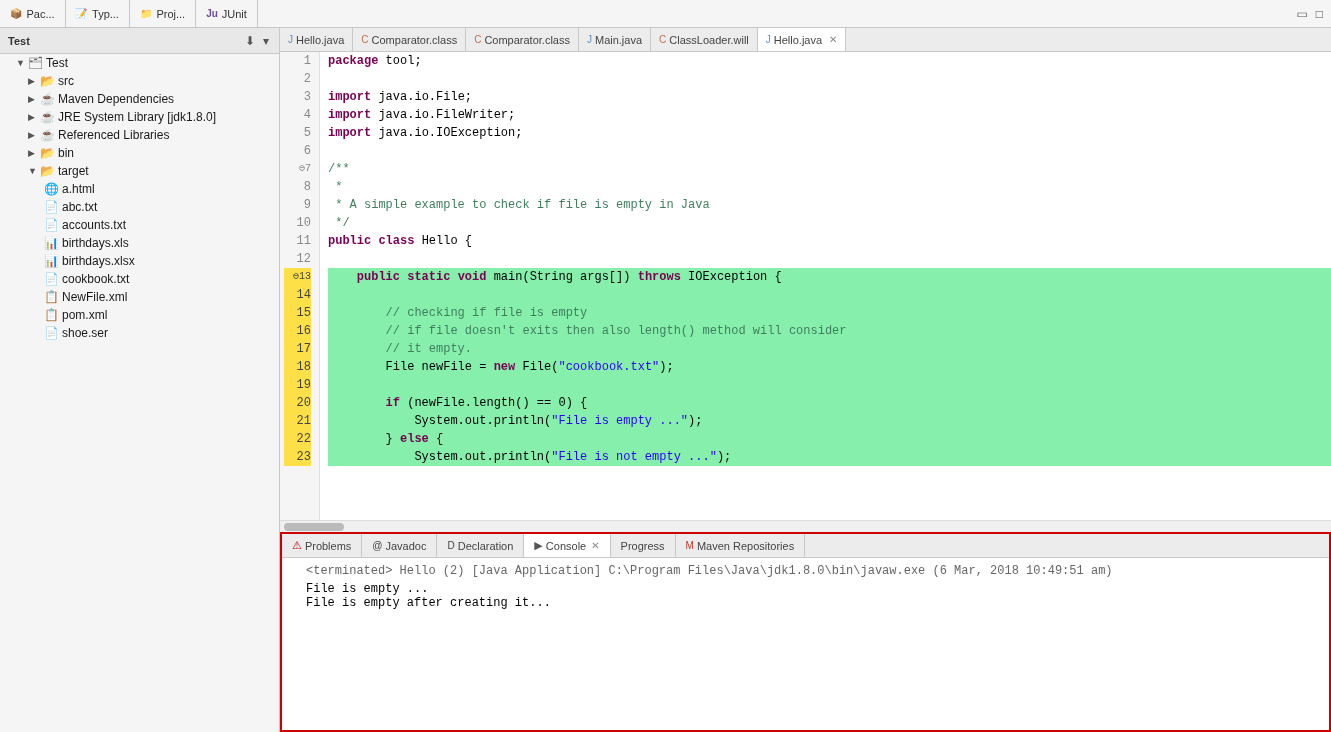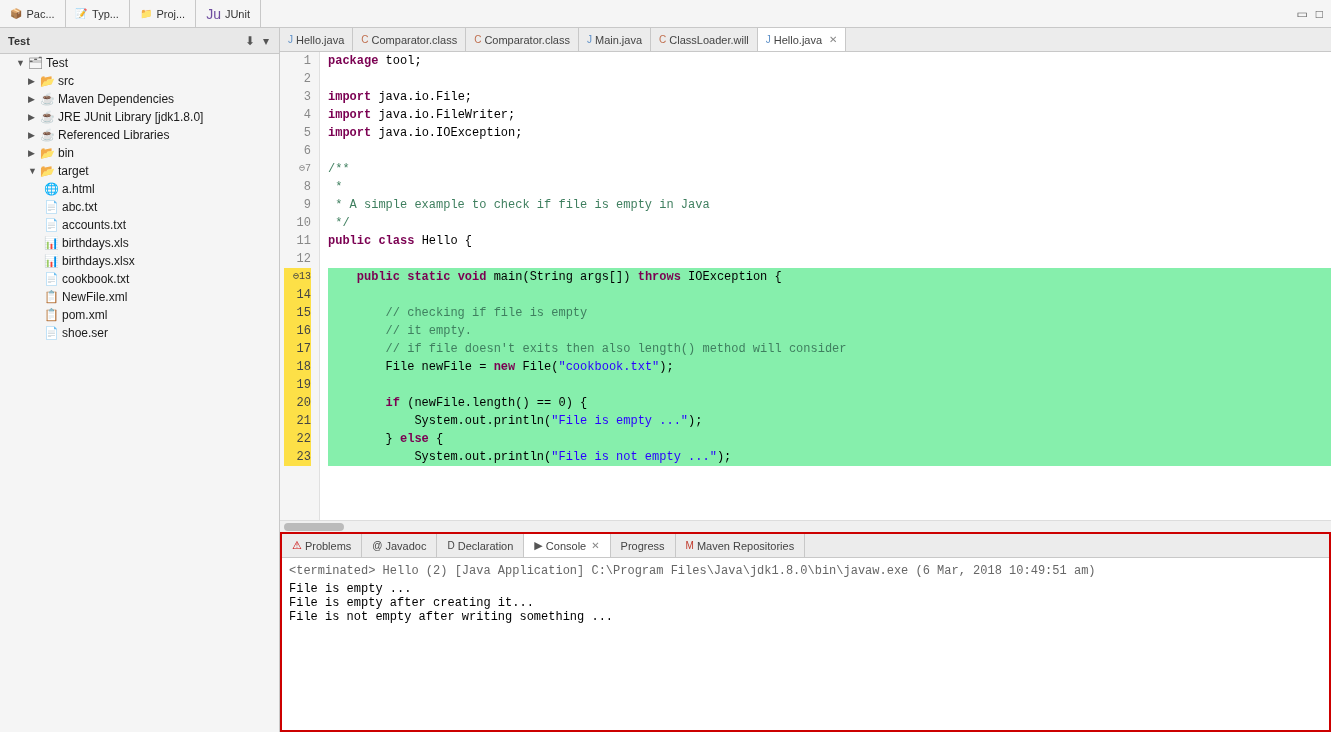--- a/index.html
+++ b/index.html
@@ -47,21 +47,21 @@
     .kw { color: #7B0052; font-weight: bold; }
     .cm { color: #3F7F5F; }
     .str { color: #2A00FF; }
     .normal { color: #000; }
 
     
     .bottom-panel { border: 2px solid #cc0000; flex-shrink: 0; display: flex; flex-direction: column; height: 200px; }
     .bottom-tabs { display: flex; background: #ececec; border-bottom: 1px solid #c8c8c8; height: 24px; align-items: stretch; flex-shrink: 0; }
     .bottom-tab { display: flex; align-items: center; padding: 0 10px; font-size: 11px; border-right: 1px solid #c8c8c8; cursor: pointer; color: #444; gap: 3px; }
     .bottom-tab.active { background: #fff; font-weight: 500; }
-    .console-content { flex: 1; overflow-y: auto; background: #fff; padding: 6px 7px; font-family: 'Courier New', monospace; font-size: 12px; color: #000; }
+    .console-content { flex: 1; overflow-y: auto; background: #fff; padding: 6px 24px; font-family: 'Courier New', monospace; font-size: 12px; color: #000; }
     .console-terminated { color: #666; margin-bottom: 4px; }
     .console-output { color: #000; }
 
     
     .editor-scrollbar { height: 12px; background: #f0f0f0; border-top: 1px solid #ddd; display: flex; align-items: center; flex-shrink: 0; }
     .scrollbar-thumb { height: 8px; width: 60px; background: #bbb; border-radius: 4px; margin-left: 4px; }
   </style>
 </head>
 <body>
 
@@ -72,21 +72,21 @@
   </div>
   <div class="top-tab">
     <span class="tab-icon">📝</span>
     <span>Typ...</span>
   </div>
   <div class="top-tab">
     <span class="tab-icon">📁</span>
     <span>Proj...</span>
   </div>
   <div class="top-tab">
-    <span class="tab-icon" style="font-size:14px;font-weight:normal;color:#6e4c9f;">Ju</span>
+    <span class="tab-icon" style="font-size:10px;font-weight:bold;color:#6e4c9f;">Ju</span>
     <span>JUnit</span>
   </div>
   <div style="flex:1;"></div>
   <div style="display:flex;align-items:center;padding:0 6px;gap:4px;">
     <button class="sidebar-btn">▭</button>
     <button class="sidebar-btn">□</button>
   </div>
 </div>
 
 <div class="main-area">
@@ -118,21 +118,21 @@
       <span class="tree-indent" style="width:28px;"></span>
       <span class="tree-arrow">▶</span>
       <span class="tree-icon" style="color:#c0392b;">☕</span>
       <span class="tree-label">Maven Dependencies</span>
     </div>
 
     <div class="tree-item">
       <span class="tree-indent" style="width:28px;"></span>
       <span class="tree-arrow">▶</span>
       <span class="tree-icon" style="color:#c0392b;">☕</span>
-      <span class="tree-label">JRE JUnit Library [jdk1.8.0]</span>
+      <span class="tree-label">JRE System Library [jdk1.8.0]</span>
     </div>
 
     <div class="tree-item">
       <span class="tree-indent" style="width:28px;"></span>
       <span class="tree-arrow">▶</span>
       <span class="tree-icon" style="color:#c0392b;">☕</span>
       <span class="tree-label">Referenced Libraries</span>
     </div>
 
     <div class="tree-item">
@@ -261,22 +261,22 @@
           <div class="code-line">&nbsp;</div>
           <div class="code-line"><span class="cm">/**</span></div>
           <div class="code-line"><span class="cm"> *</span></div>
           <div class="code-line"><span class="cm"> * A simple example to check if file is empty in Java</span></div>
           <div class="code-line"><span class="cm"> */</span></div>
           <div class="code-line"><span class="kw">public</span><span class="normal"> </span><span class="kw">class</span><span class="normal"> Hello {</span></div>
           <div class="code-line">&nbsp;</div>
           <div class="code-line highlight-line"><span class="kw">    public</span><span class="normal"> </span><span class="kw">static</span><span class="normal"> </span><span class="kw">void</span><span class="normal"> main(String args[]) </span><span class="kw">throws</span><span class="normal"> IOException {</span></div>
           <div class="code-line highlight-line">&nbsp;</div>
           <div class="code-line highlight-line"><span class="cm">        // checking if file is empty</span></div>
+          <div class="code-line highlight-line"><span class="cm">        // if file doesn't exits then also length() method will consider</span></div>
           <div class="code-line highlight-line"><span class="cm">        // it empty.</span></div>
-          <div class="code-line highlight-line"><span class="cm">        // if file doesn't exits then also length() method will consider</span></div>
           <div class="code-line highlight-line"><span class="normal">        File newFile = </span><span class="kw">new</span><span class="normal"> File(</span><span class="str">"cookbook.txt"</span><span class="normal">);</span></div>
           <div class="code-line highlight-line">&nbsp;</div>
           <div class="code-line highlight-line"><span class="kw">        if</span><span class="normal"> (newFile.length() == 0) {</span></div>
           <div class="code-line highlight-line"><span class="normal">            System.</span><span class="normal">out</span><span class="normal">.println(</span><span class="str">"File is empty ..."</span><span class="normal">);</span></div>
           <div class="code-line highlight-line"><span class="normal">        } </span><span class="kw">else</span><span class="normal"> {</span></div>
           <div class="code-line highlight-line"><span class="normal">            System.</span><span class="normal">out</span><span class="normal">.println(</span><span class="str">"File is not empty ..."</span><span class="normal">);</span></div>
         </div>
     </div>
 
     <div class="editor-scrollbar">
@@ -308,18 +308,17 @@
         <div class="bottom-tab">
           <span style="font-size:10px;color:#c0392b;">M</span>
           <span>Maven Repositories</span>
         </div>
       </div>
       <div class="console-content">
         <div class="console-terminated">&lt;terminated&gt; Hello (2) [Java Application] C:\Program Files\Java\jdk1.8.0\bin\javaw.exe (6 Mar, 2018 10:49:51 am)</div>
         <div id="console-output">
             <div class="console-output">File is empty ...</div>
             <div class="console-output">File is empty after creating it...</div>
-            <div class="console-output">File is not empty after writing something ...</div>
           </div>
       </div>
     </div>
   </div>
 </div>
 
 </body></html>

